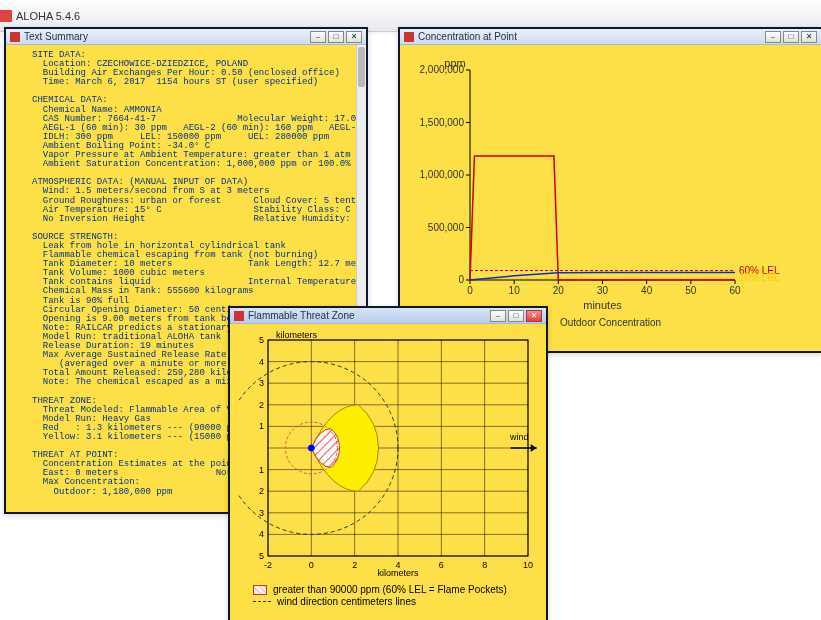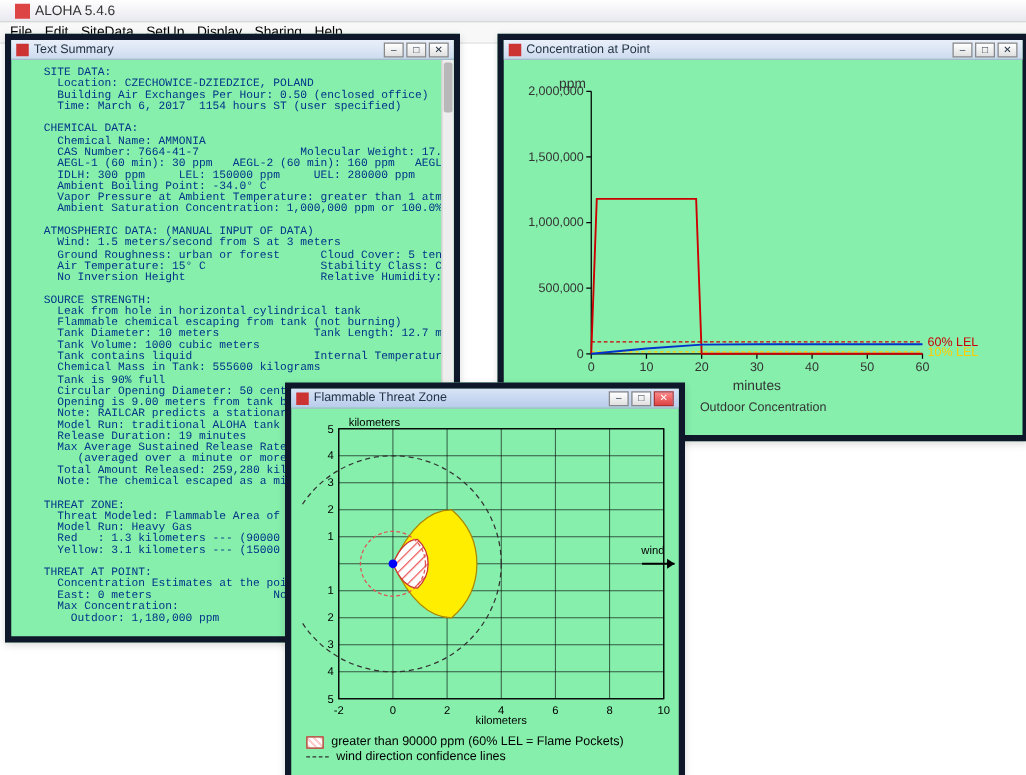--- a/index.html
+++ b/index.html
@@ -1,36 +1,36 @@
 <!DOCTYPE html>
 <html><head>
 <meta charset="utf-8">
 <style>
 * { box-sizing: border-box; margin: 0; padding: 0; }
 body { font-family: "Segoe UI", Tahoma, sans-serif; font-size: 11px; background: #fff; width: 821px; height: 620px; position: relative; overflow: hidden; }
-.titlebar { background: linear-gradient(#fff, #e8e8f0); height: 18px; display: flex; align-items: center; padding: 0 12px; border-bottom: 1px solid #ccc; }
+.titlebar { background: linear-gradient(#fff, #e8e8f0); height: 32px; display: flex; align-items: center; padding: 0 0; border-bottom: 1px solid #ccc; }
 .titlebar .icon { width: 12px; height: 12px; background: #d44; margin-right: 4px; }
 .titlebar .title { font-size: 11px; color: #333; }
 .menubar { height: 17px; background: #f8f8f8; display: flex; align-items: center; padding: 0 4px; gap: 2px; font-size: 11px; border-bottom: 1px solid #ddd; }
 .menubar span { padding: 0 4px; cursor: default; text-decoration: underline; }
 .menubar span u { text-decoration: underline; }
 .workspace { position: absolute; top: 35px; left: 0; right: 0; bottom: 0; background: #fff; }
-.child-window { position: absolute; border: 5px solid #0f172a; background: #86efac; box-shadow: 0 2px 6px rgba(0,0,0,.15); }
+.child-window { position: absolute; border: 2px solid #0f172a; background: #fde047; box-shadow: 0 2px 6px rgba(0,0,0,.15); }
 .child-titlebar { height: 16px; background: linear-gradient(#eaf0fa, #cddbef); display: flex; align-items: center; padding: 0 4px; font-size: 10px; color: #234; border-bottom: 1px solid #a8b8d0; }
 .child-titlebar .icon { width: 10px; height: 10px; background: #c33; margin-right: 4px; }
 .child-titlebar .ttl { flex: 1; }
 .winbtns { display: flex; gap: 2px; }
 .winbtn { width: 16px; height: 12px; border: 1px solid #888; background: linear-gradient(#fff,#e0e0e0); font-size: 8px; line-height: 10px; text-align: center; cursor: default; }
 .winbtn.close { background: linear-gradient(#f88,#d44); color: #fff; border-color: #a33; }
 .text-body { font-family: "Courier New", monospace; font-size: 9px; line-height: 9.1px; color: #003388; padding: 6px 26px; white-space: pre; overflow: hidden; position: absolute; top: 16px; left: 0; right: 10px; bottom: 0; }
 .scrollbar-v { position: absolute; right: 0; top: 16px; bottom: 0; width: 10px; background: #eee; border-left: 1px solid #ccc; }
 .scrollbar-v .thumb { position: absolute; left: 1px; right: 1px; top: 2px; height: 40px; background: #b8b8b8; border-radius: 2px; }
 .chart-area { position: absolute; top: 16px; left: 0; right: 0; bottom: 0; padding: 10px; }
 .legend { font-size: 10px; margin-top: 4px; }
-.legend-row { display: flex; align-items: center; gap: 6px; margin: 1px 4px; }
+.legend-row { display: flex; align-items: center; gap: 6px; margin: 1px 15px; }
 .swatch { width: 14px; height: 10px; border: 1px solid #333; }
 .swatch.red { background: repeating-linear-gradient(45deg,#fcc,#fcc 2px,#fff 2px,#fff 4px); border-color:#c33; }
 .swatch.yel { background: #ffee00; }
 .swatch.dash { border: none; background: none; position: relative; width: 18px; }
 .swatch.dash::before { content:""; position:absolute; top:4px; left:0; right:0; border-top:1px dashed #333; }
 </style>
 </head>
 <body>
 
 <div class="titlebar">
@@ -230,19 +230,19 @@
           <path d="M 298.6666666666667 120 l -6 -4 l 0 8 z" fill="#000"></path>
           <text x="281.33333333333337" y="112" font-size="9" text-anchor="middle">wind</text>
         </svg>
       <div class="legend">
         <div class="legend-row">
             <div class="swatch red"></div>
             <span>greater than 90000 ppm (60% LEL = Flame Pockets)</span>
           </div>
         <div class="legend-row">
             <div class="swatch dash"></div>
-            <span>wind direction confidence lines</span>
+            <span>wind direction centimeters lines</span>
           </div>
       </div>
     </div>
   </div>
 
 </div>
 
 </body></html>

